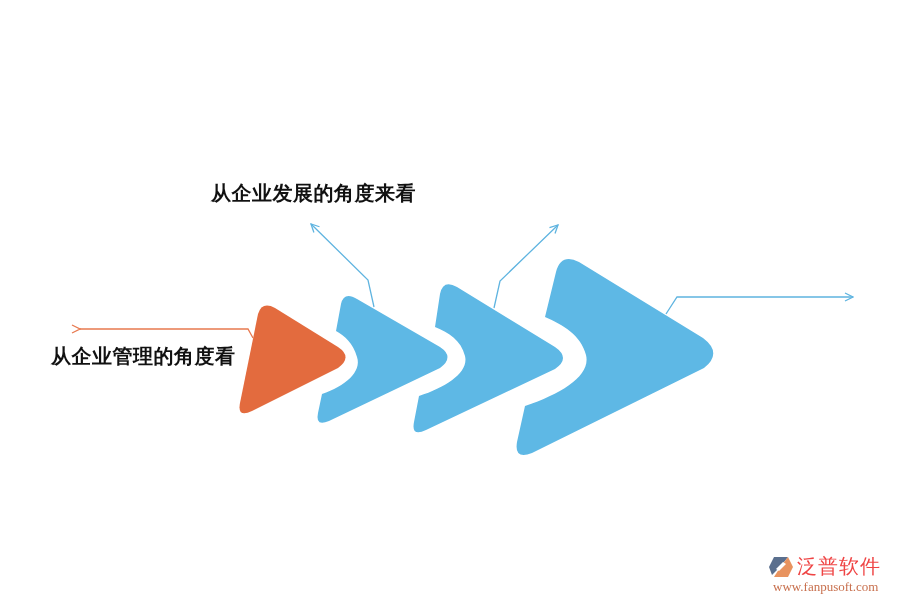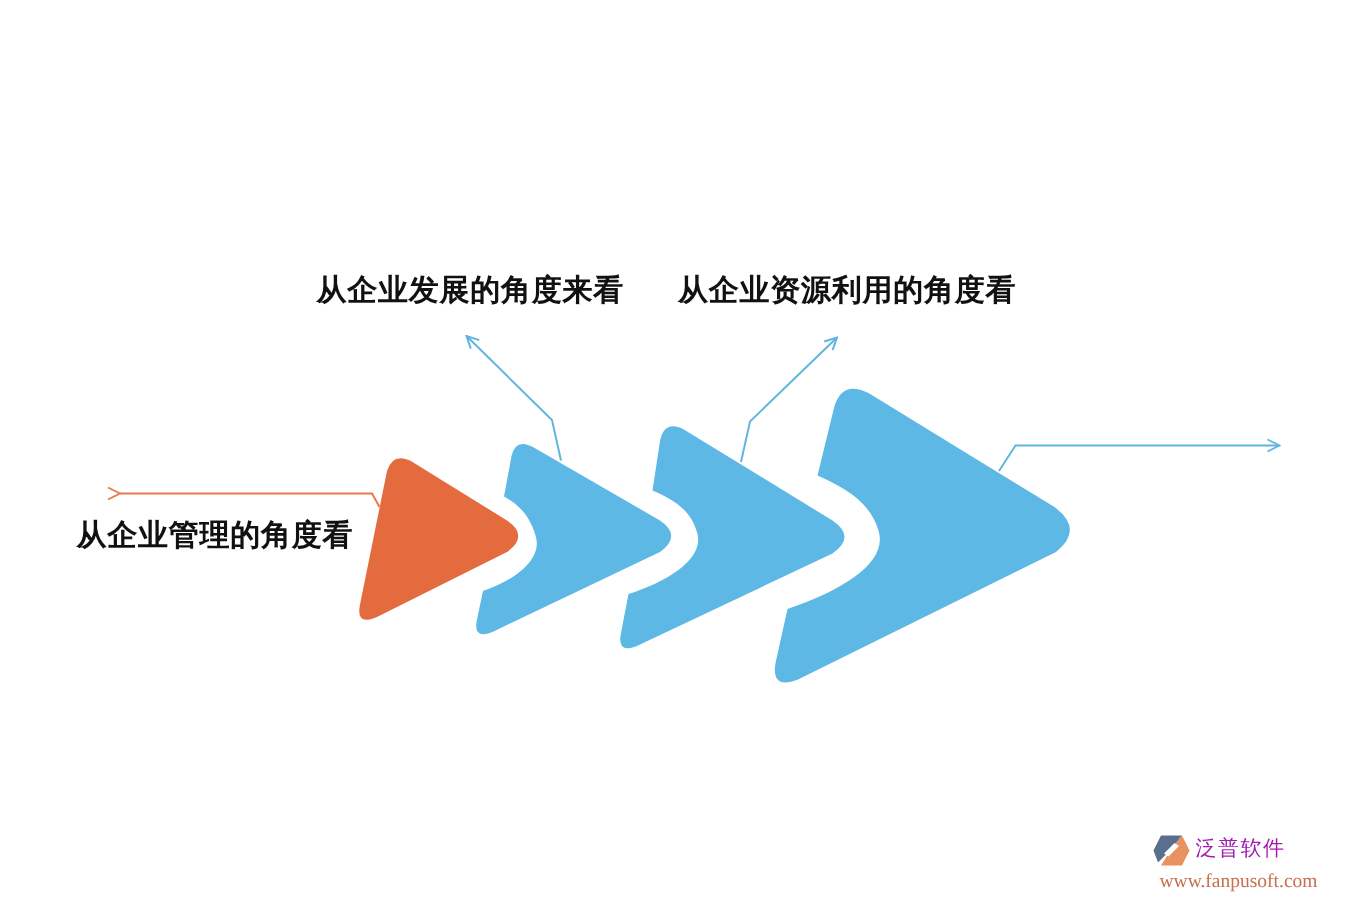--- a/index.html
+++ b/index.html
@@ -25,23 +25,23 @@
       position: absolute;
       left: 766px;
       top: 552px;
       width: 130px;
       height: 44px;
     }
     .logo-name {
       position: absolute;
       left: 31px;
       top: 1px;
-      font-size: 14px;
+      font-size: 20px;
       line-height: 26px;
-      color: #a21caf;
+      color: #ef4444;
       white-space: nowrap;
       letter-spacing: 1px;
     }
     .logo-url {
       position: absolute;
       left: 7px;
       top: 29px;
       font-family: Liberation Serif, serif;
       font-size: 13px;
       line-height: 12px;
@@ -74,21 +74,20 @@
 
     <path d="M 341,304 Q 344,291 357,299 L 440,347 Q 455,357 440,368 L 329,421 Q 315,427 318,413 L 322,394 C 345,386 362,372 357,357 C 353,343 345,336 336,331 Z" fill="#5eb8e5"></path>
 
     <path d="M 440,294 Q 443,279 457,287 L 555,347 Q 571,358 555,369 L 426,430 Q 411,437 414,422 L 419,396 C 447,387 469,372 465,356 C 461,340 449,333 435,327 Z" fill="#5eb8e5"></path>
 
     <path d="M 556,272 Q 561,253 579,262 L 703,338 Q 723,353 704,368 L 532,453 Q 514,460 517,442 L 525,406 C 563,393 591,375 586,355 C 581,335 563,325 545,317 Z" fill="#5eb8e5"></path>
   </svg>
 
   <div class="label" style="left:51px; top:344px;text-align:right;">从企业管理的角度看</div>
   <div class="label" style="left:195px; top:181px;margin-left:16px;">从企业发展的角度来看</div>
-  <div class="label" style="left:452px; top:181px;">从企业资源利用的角度看</div>
 
   <div class="logo">
     <svg class="logo-icon" width="26" height="24" viewBox="0 0 26 24">
       <path d="M6,2 L20,2 L13,11 L4,20 L1,12 Z" fill="#5a6f8e"></path>
       <path d="M13,11 L20,2 L25,12 L20,22 L6,22 Z" fill="#e8935f"></path>
       <path d="M8,14 L15,7 L18,9 L11,16 Z" fill="#ffffff"></path>
     </svg>
     <div class="logo-name">泛普软件</div>
     <div class="logo-url">www.fanpusoft.com</div>
   </div>

